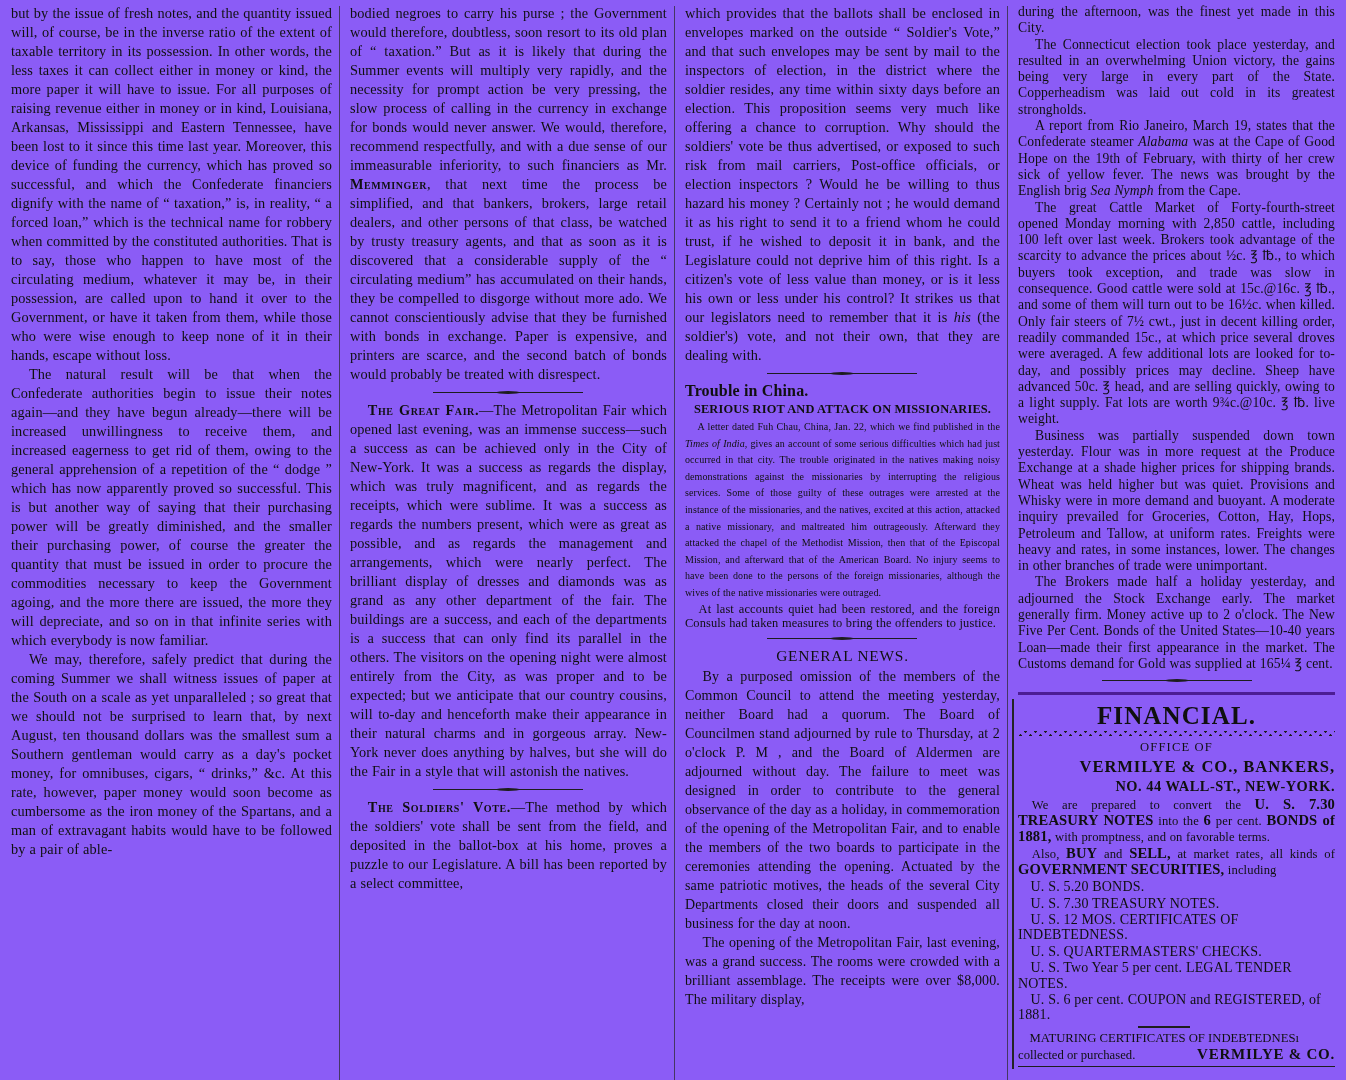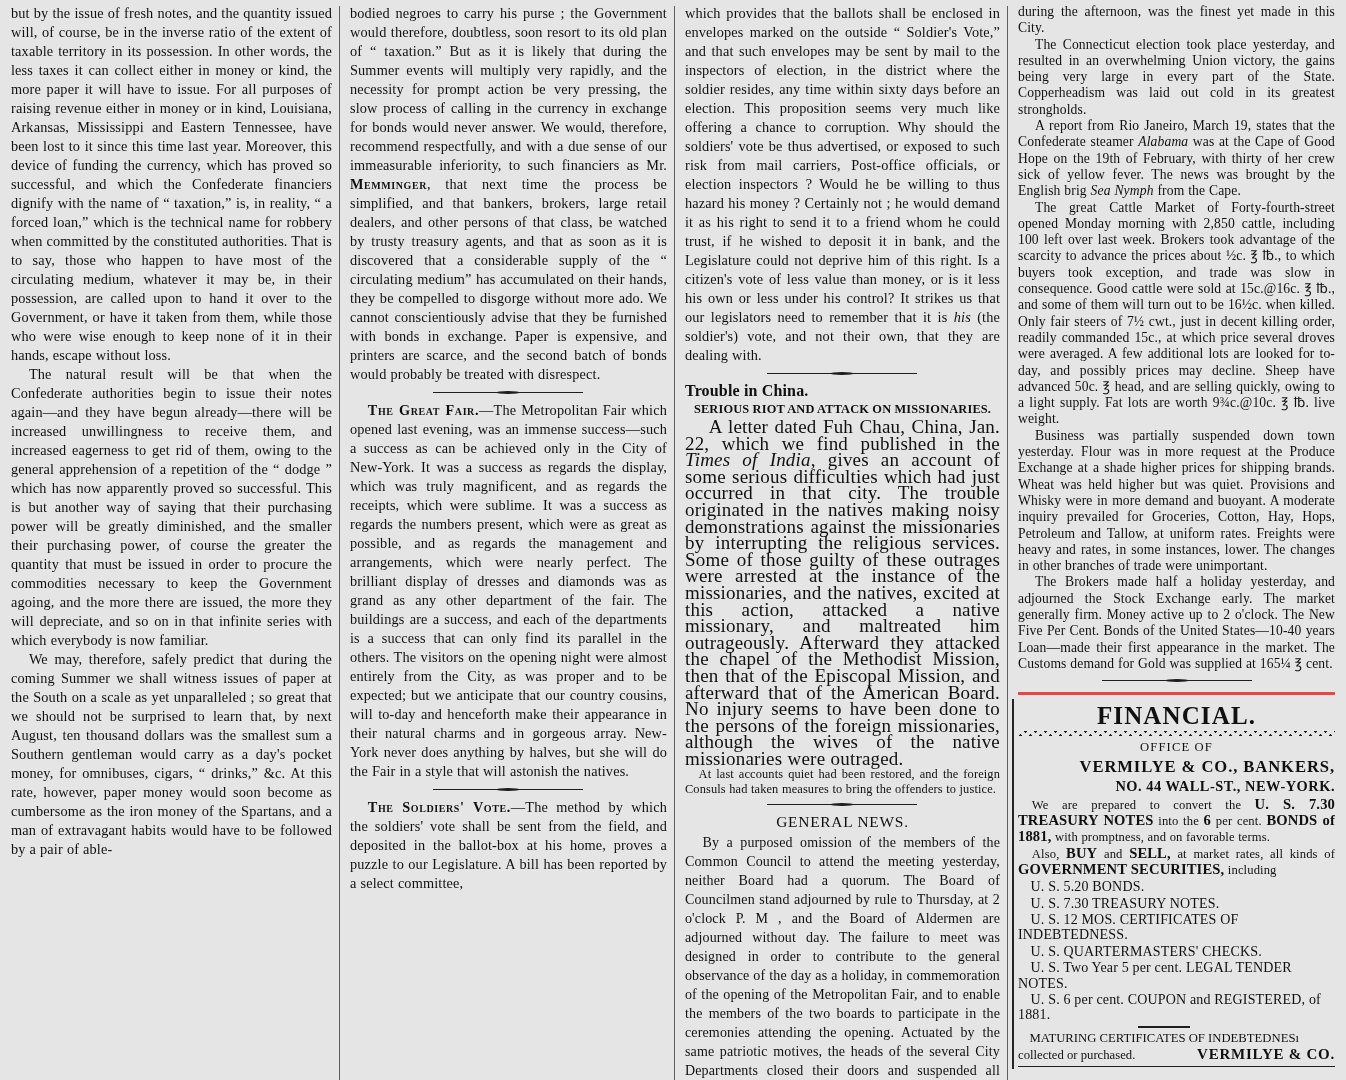--- a/index.html
+++ b/index.html
@@ -9,21 +9,21 @@
   }
   body {
     width: 1346px; height: 1080px;
     overflow: hidden;
     font-family: "Liberation Serif", "DejaVu Serif", serif;
     color: #101010;
   }
   #page {
     position: relative;
     width: 1346px; height: 1080px;
-    background: #e5e5e5;
+    background: #8b5cf6;
     display: flex;
     box-sizing: border-box;
     padding: 4px 2px 0 2px;
   }
   .col {
     position: relative;
     box-sizing: border-box;
     padding: 0 9px;
     overflow: hidden;
   }
@@ -55,21 +55,21 @@
   p.noind { text-indent: 0; }
 
   
   p.small {
     font-size: 12.4px;
     line-height: 14.1px;
     text-indent: 0;
   }
   p.small.ind { text-indent: 1.1em; }
   p.med {
-    font-size: 19px;
+    font-size: 10px;
     line-height: 16.6px;
   }
   p.gen {
     font-size: 14px;
     line-height: 19px;
   }
   p.c4 {
     font-size: 13.6px;
     line-height: 16.3px;
   }
@@ -117,21 +117,21 @@
   .head-gen {
     text-align: center;
     font-size: 15.4px;
     letter-spacing: .05em;
     margin: 3px 0 2px 0;
   }
 
   
   .ad-box {
     margin-top: 10px;
-    border-top: 3px solid #ef4444;
+    border-top: 3px solid #4c1d95;
     padding-top: 5px;
     position: relative;
   }
   .ad-box::before {
     content: "";
     position: absolute;
     left: -6px; top: 4px; bottom: -2px;
     width: 2px;
     background: #242424;
   }

